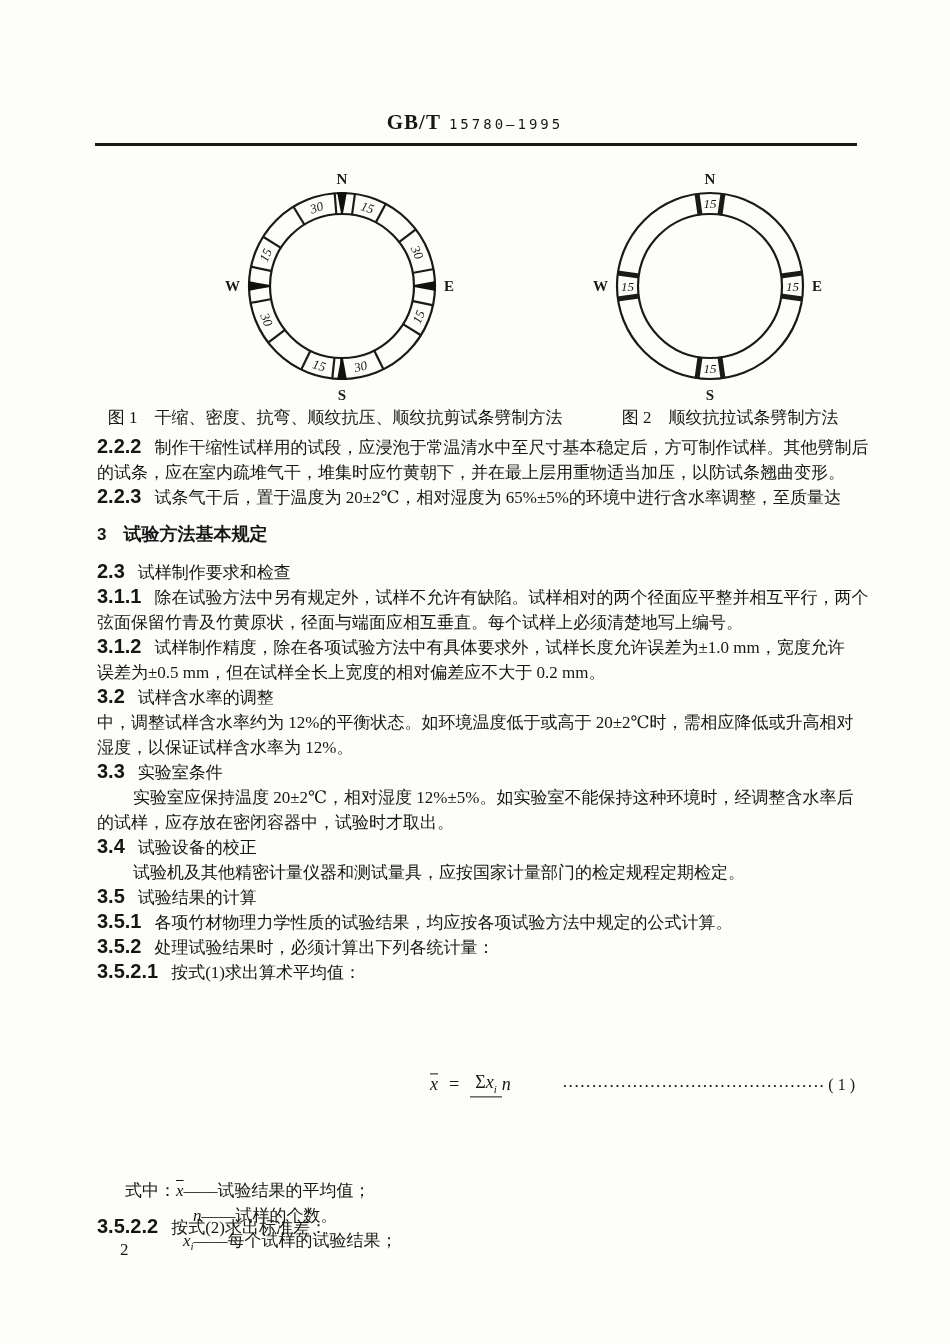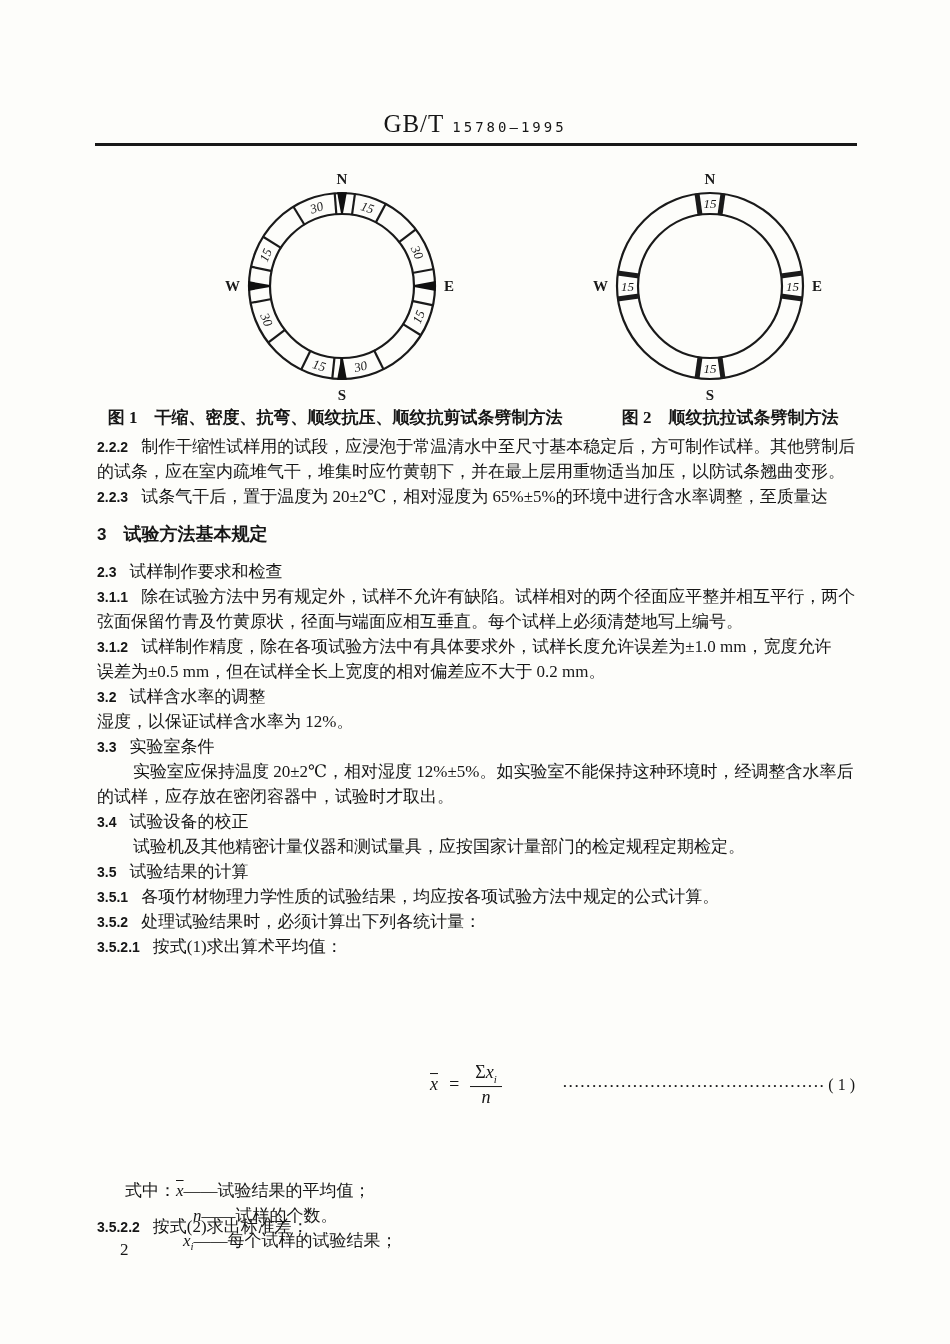--- a/index.html
+++ b/index.html
@@ -1,46 +1,46 @@
 <!DOCTYPE html>
 <html><head>
 <meta charset="utf-8">
 <style>
   html,body{margin:0;padding:0;}
   .page{position:relative;width:950px;height:1344px;background:#fdfdfa;overflow:hidden;
         font-family:"Liberation Serif","DejaVu Serif",serif;color:#161616;}
   
   .header{position:absolute;top:110px;left:0;width:950px;text-align:center;white-space:nowrap;}
-  .code-prefix{font-weight:normal;font-size:25px;letter-spacing:1px;}
+  .code-prefix{font-weight:bold;font-size:21px;letter-spacing:1px;}
   .code-number{font-family:"DejaVu Sans Mono",monospace;font-size:14px;letter-spacing:3px;margin-left:8px;}
   .rule{position:absolute;top:143px;left:95px;width:762px;height:3px;background:#181818;}
   
   .figbox{position:absolute;width:240px;height:240px;}
   #fig1-box{left:222px;top:166px;}
   #fig2-box{left:590px;top:166px;}
-  .caption{position:absolute;top:406px;height:24px;font-size:17px;font-weight:700;
+  .caption{position:absolute;top:406px;height:24px;font-size:17px;font-weight:400;
            text-align:center;white-space:nowrap;}
   #caption1{left:95px;width:480px;}
   #caption2{left:585px;width:290px;}
   
   #body-lines{position:absolute;top:434px;left:97px;width:760px;}
   .line{height:25px;line-height:25px;font-size:17px;white-space:nowrap;}
   .line .num{font-family:"Liberation Sans","DejaVu Sans",sans-serif;font-weight:700;
-             font-size:14px;margin-right:13px;}
+             font-size:20px;margin-right:13px;}
   .line .num:empty{margin-right:0;}
   .line.indent{padding-left:36px;}
   .line.heading{height:26px;line-height:26px;font-weight:700;font-size:18px;
                 margin-top:12px;margin-bottom:12px;}
   .line.heading .num{font-size:17px;margin-right:17px;}
   
   #formula-block{position:absolute;top:1034px;left:97px;width:760px;height:102px;}
   .equation{position:absolute;left:333px;top:50%;transform:translateY(-50%);
             display:flex;align-items:center;gap:10px;font-size:18px;font-style:italic;}
   .overlined{text-decoration:overline;}
-  .frac{display:inline-flex;flex-direction:column;align-items:center;line-height:1.15;}
+  .frac{display:inline-flex;flex-direction:row;align-items:center;line-height:1.15;}
   .fnum{border-bottom:1.6px solid #161616;padding:0 5px 1px;}
   .fsigma{font-style:normal;}
   sub.fsub{font-size:11px;}
   .eqright{position:absolute;right:2px;top:50%;transform:translateY(-50%);
            display:flex;align-items:baseline;}
   .dots{font-weight:bold;font-size:13px;letter-spacing:1.5px;color:#161616;}
   .eqnum{font-size:16px;margin-left:3px;}
   
   #defs-block{position:absolute;top:1138px;left:97px;width:760px;}
   .defrow{height:25px;line-height:25px;font-size:17px;white-space:nowrap;}
@@ -131,20 +131,21 @@
       <div class="line"><span class="num">2.2.2</span><span>制作干缩性试样用的试段，应浸泡于常温清水中至尺寸基本稳定后，方可制作试样。其他劈制后</span></div>
       <div class="line"><span class="num"></span><span>的试条，应在室内疏堆气干，堆集时应竹黄朝下，并在最上层用重物适当加压，以防试条翘曲变形。</span></div>
       <div class="line"><span class="num">2.2.3</span><span>试条气干后，置于温度为 20±2℃，相对湿度为 65%±5%的环境中进行含水率调整，至质量达</span></div>
       <div class="line heading"><span class="num">3</span><span>试验方法基本规定</span></div>
       <div class="line"><span class="num">2.3</span><span>试样制作要求和检查</span></div>
       <div class="line"><span class="num">3.1.1</span><span>除在试验方法中另有规定外，试样不允许有缺陷。试样相对的两个径面应平整并相互平行，两个</span></div>
       <div class="line"><span class="num"></span><span>弦面保留竹青及竹黄原状，径面与端面应相互垂直。每个试样上必须清楚地写上编号。</span></div>
       <div class="line"><span class="num">3.1.2</span><span>试样制作精度，除在各项试验方法中有具体要求外，试样长度允许误差为±1.0 mm，宽度允许</span></div>
       <div class="line"><span class="num"></span><span>误差为±0.5 mm，但在试样全长上宽度的相对偏差应不大于 0.2 mm。</span></div>
       <div class="line"><span class="num">3.2</span><span>试样含水率的调整</span></div>
+      <div class="line"><span class="num"></span><span>中，调整试样含水率约为 12%的平衡状态。如环境温度低于或高于 20±2℃时，需相应降低或升高相对</span></div>
       <div class="line"><span class="num"></span><span>湿度，以保证试样含水率为 12%。</span></div>
       <div class="line"><span class="num">3.3</span><span>实验室条件</span></div>
       <div class="line indent"><span class="num"></span><span>实验室应保持温度 20±2℃，相对湿度 12%±5%。如实验室不能保持这种环境时，经调整含水率后</span></div>
       <div class="line"><span class="num"></span><span>的试样，应存放在密闭容器中，试验时才取出。</span></div>
       <div class="line"><span class="num">3.4</span><span>试验设备的校正</span></div>
       <div class="line indent"><span class="num"></span><span>试验机及其他精密计量仪器和测试量具，应按国家计量部门的检定规程定期检定。</span></div>
       <div class="line"><span class="num">3.5</span><span>试验结果的计算</span></div>
       <div class="line"><span class="num">3.5.1</span><span>各项竹材物理力学性质的试验结果，均应按各项试验方法中规定的公式计算。</span></div>
       <div class="line"><span class="num">3.5.2</span><span>处理试验结果时，必须计算出下列各统计量：</span></div>
       <div class="line"><span class="num">3.5.2.1</span><span>按式(1)求出算术平均值：</span></div>

